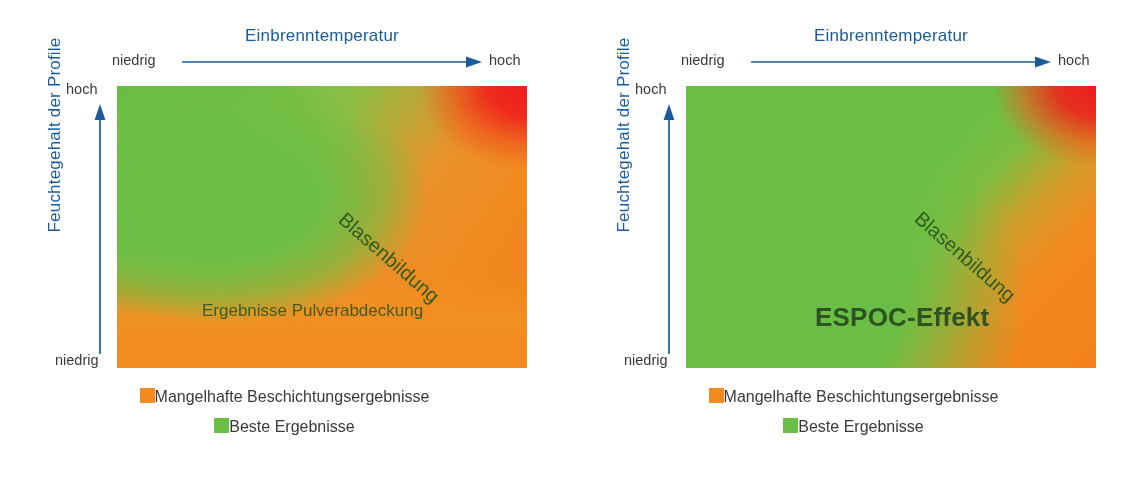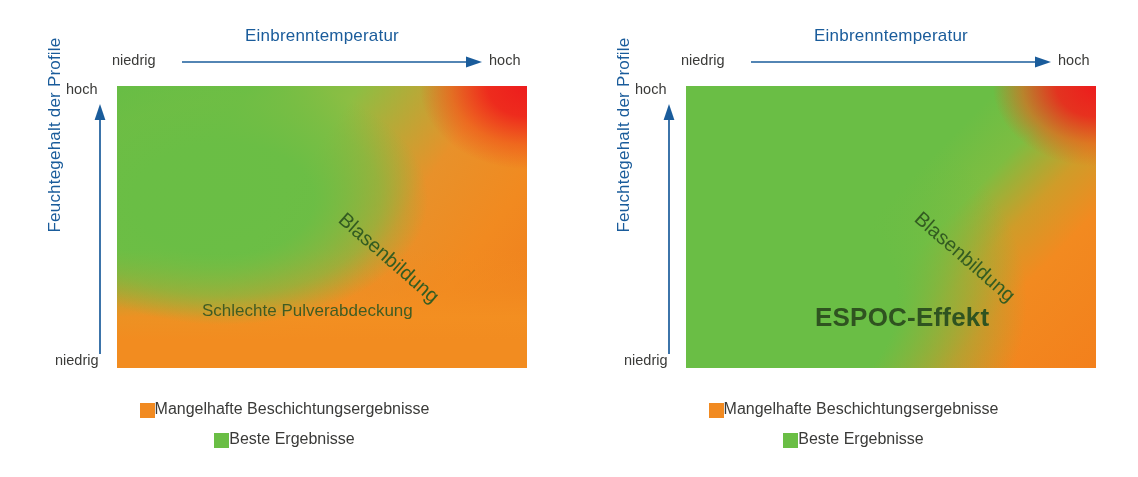--- a/index.html
+++ b/index.html
@@ -206,21 +206,21 @@
 
   
   .legend {
     position: absolute;
     left: 0;
     top: 388px;
     width: 569px;
   }
   .legend-row {
     display: flex;
-    align-items: flex-end;
+    align-items: flex-start;
     justify-content: center;
     height: 30px;
   }
   .swatch {
     width: 15px;
     height: 15px;
     flex: 0 0 auto;
   }
   .swatch-orange { background: #f18a21; }
   .swatch-green  { background: #6abe45; }
@@ -253,21 +253,21 @@
       <polygon points="7,0 1.6,16 12.4,16" fill="#1a5c9b"></polygon>
     </svg>
 
     <div class="plot">
       <div class="layer L-base"></div>
       <div class="layer L-bottom"></div>
       <div class="layer L-greenblob"></div>
       <div class="layer L-red"></div>
 
       <div class="blasen blasen-left">Blasenbildung</div>
-      <div class="plot-note note-schlecht">Schlechte Pulverabdeckung</div>
+      <div class="plot-note note-schlecht">Ergebnisse Pulverabdeckung</div>
     </div>
 
     <div class="legend">
       <div class="legend-row">
         <span class="swatch swatch-orange"></span>
         <span class="legend-label">Mangelhafte Beschichtungsergebnisse</span>
       </div>
       <div class="legend-row">
         <span class="swatch swatch-green"></span>
         <span class="legend-label">Beste Ergebnisse</span>

